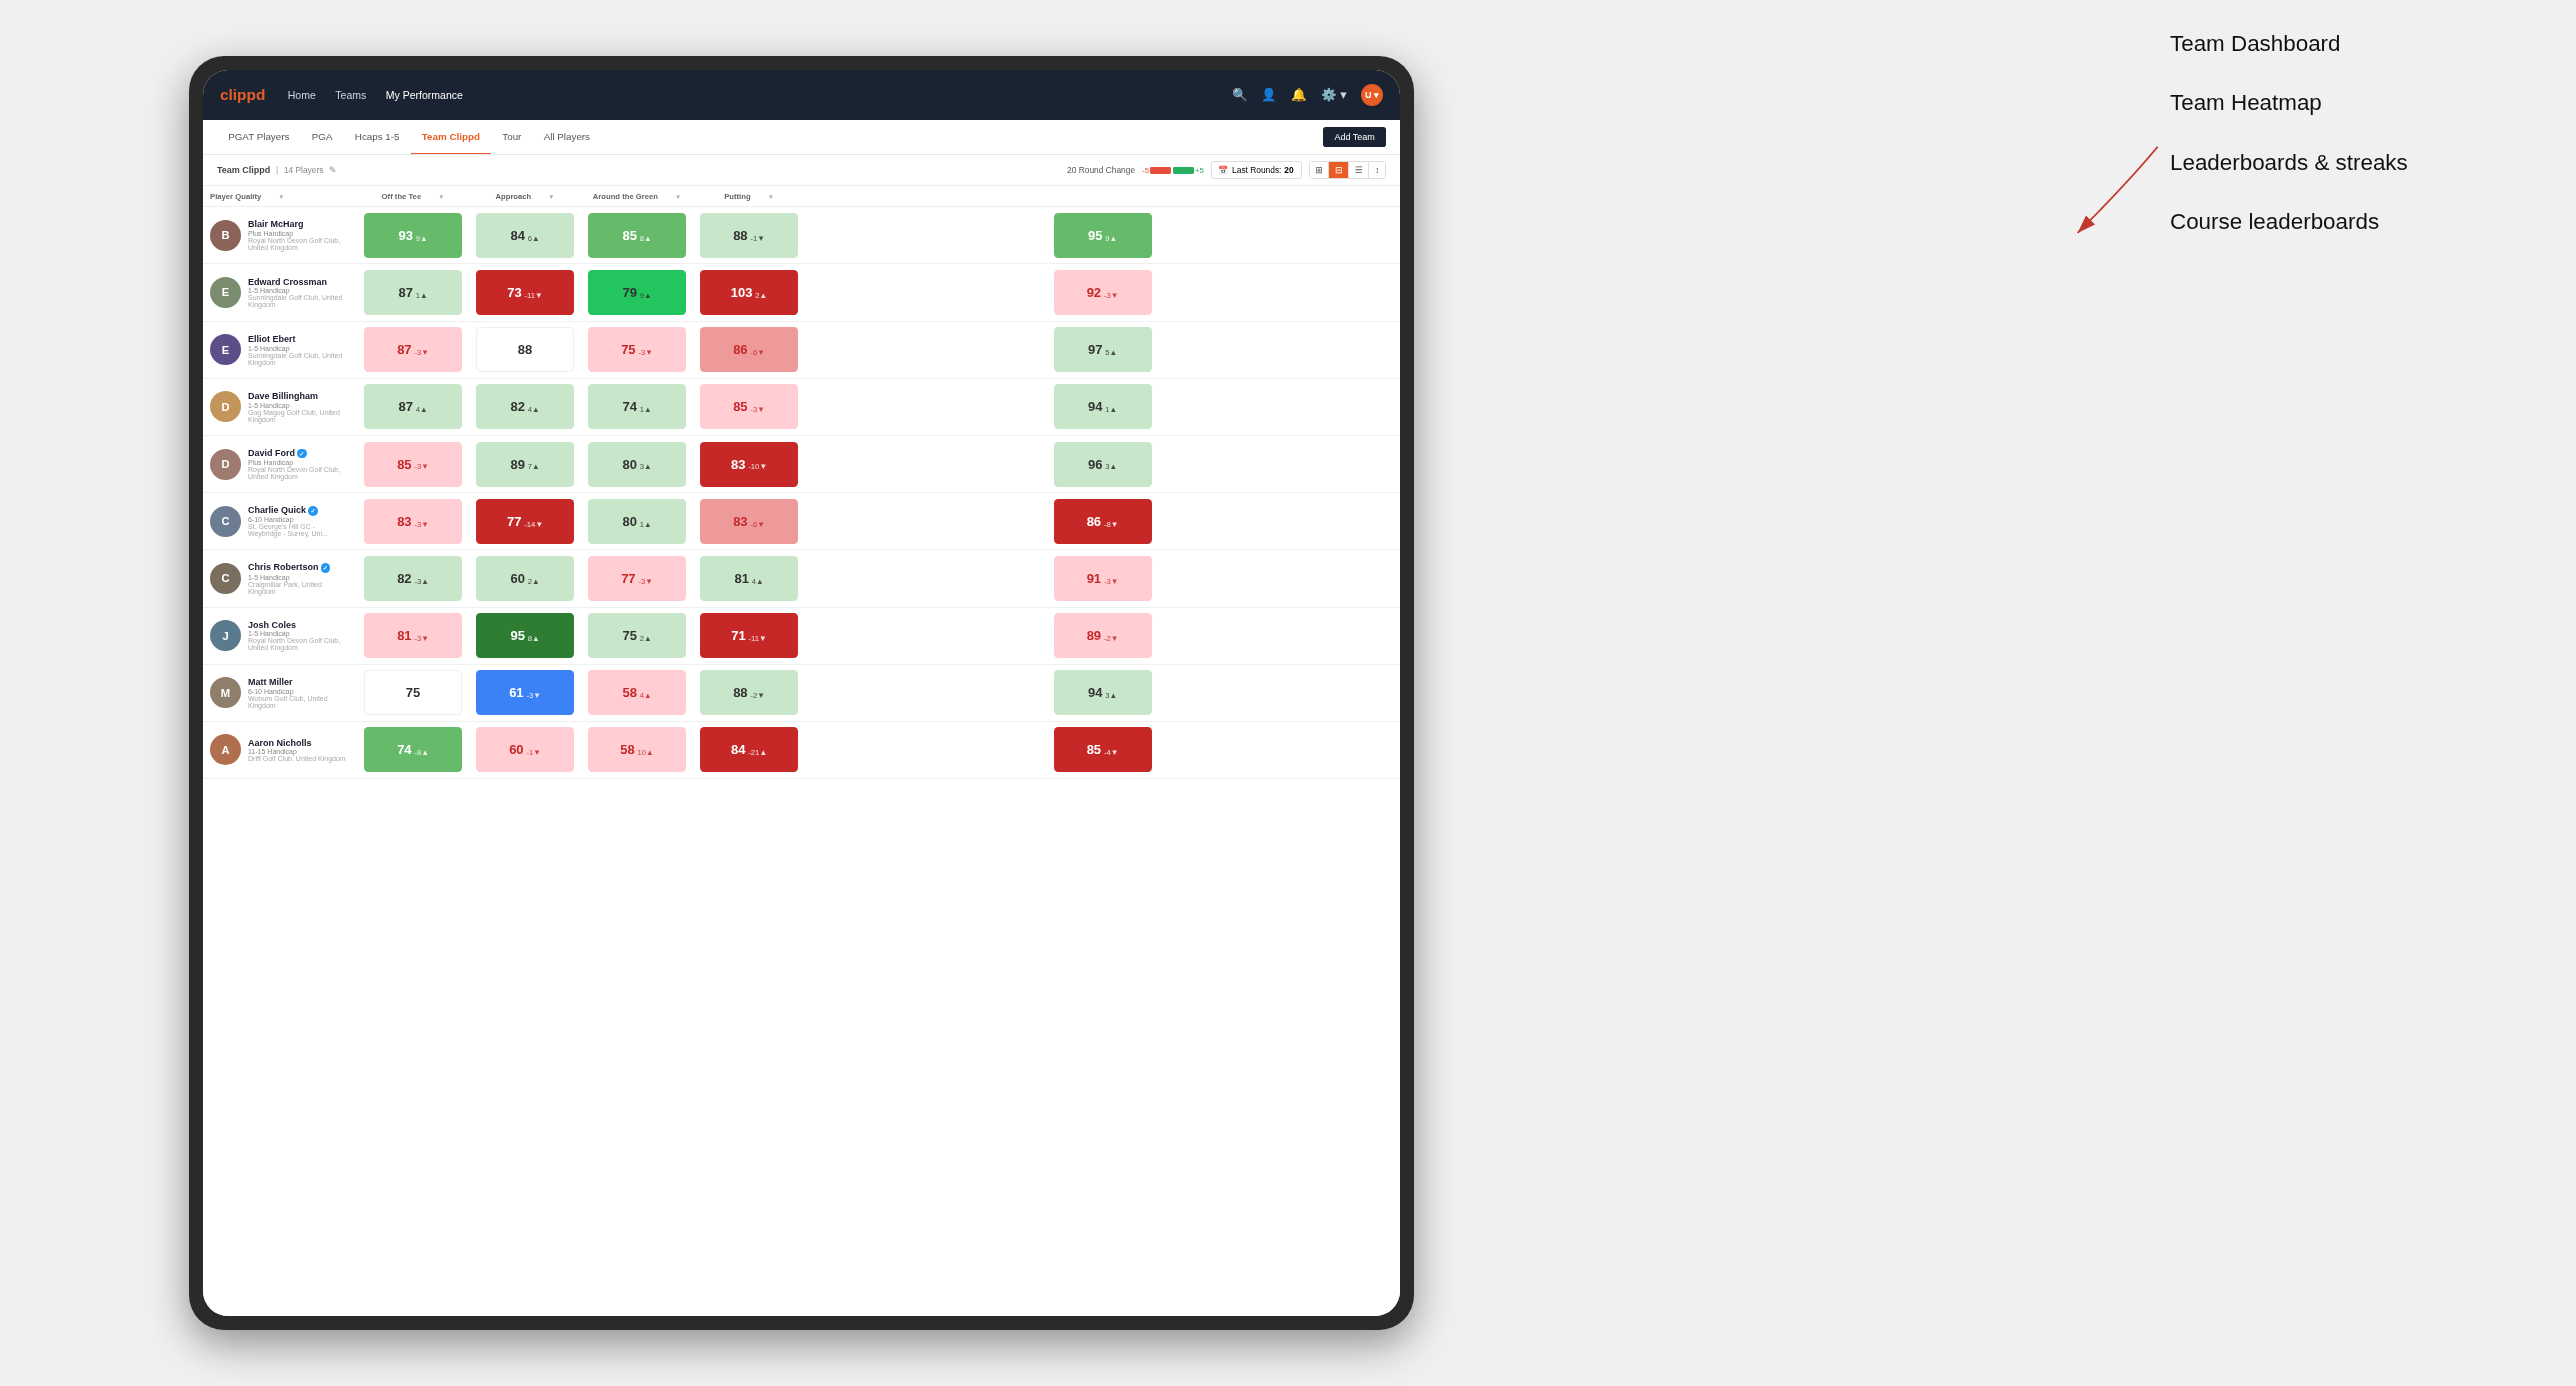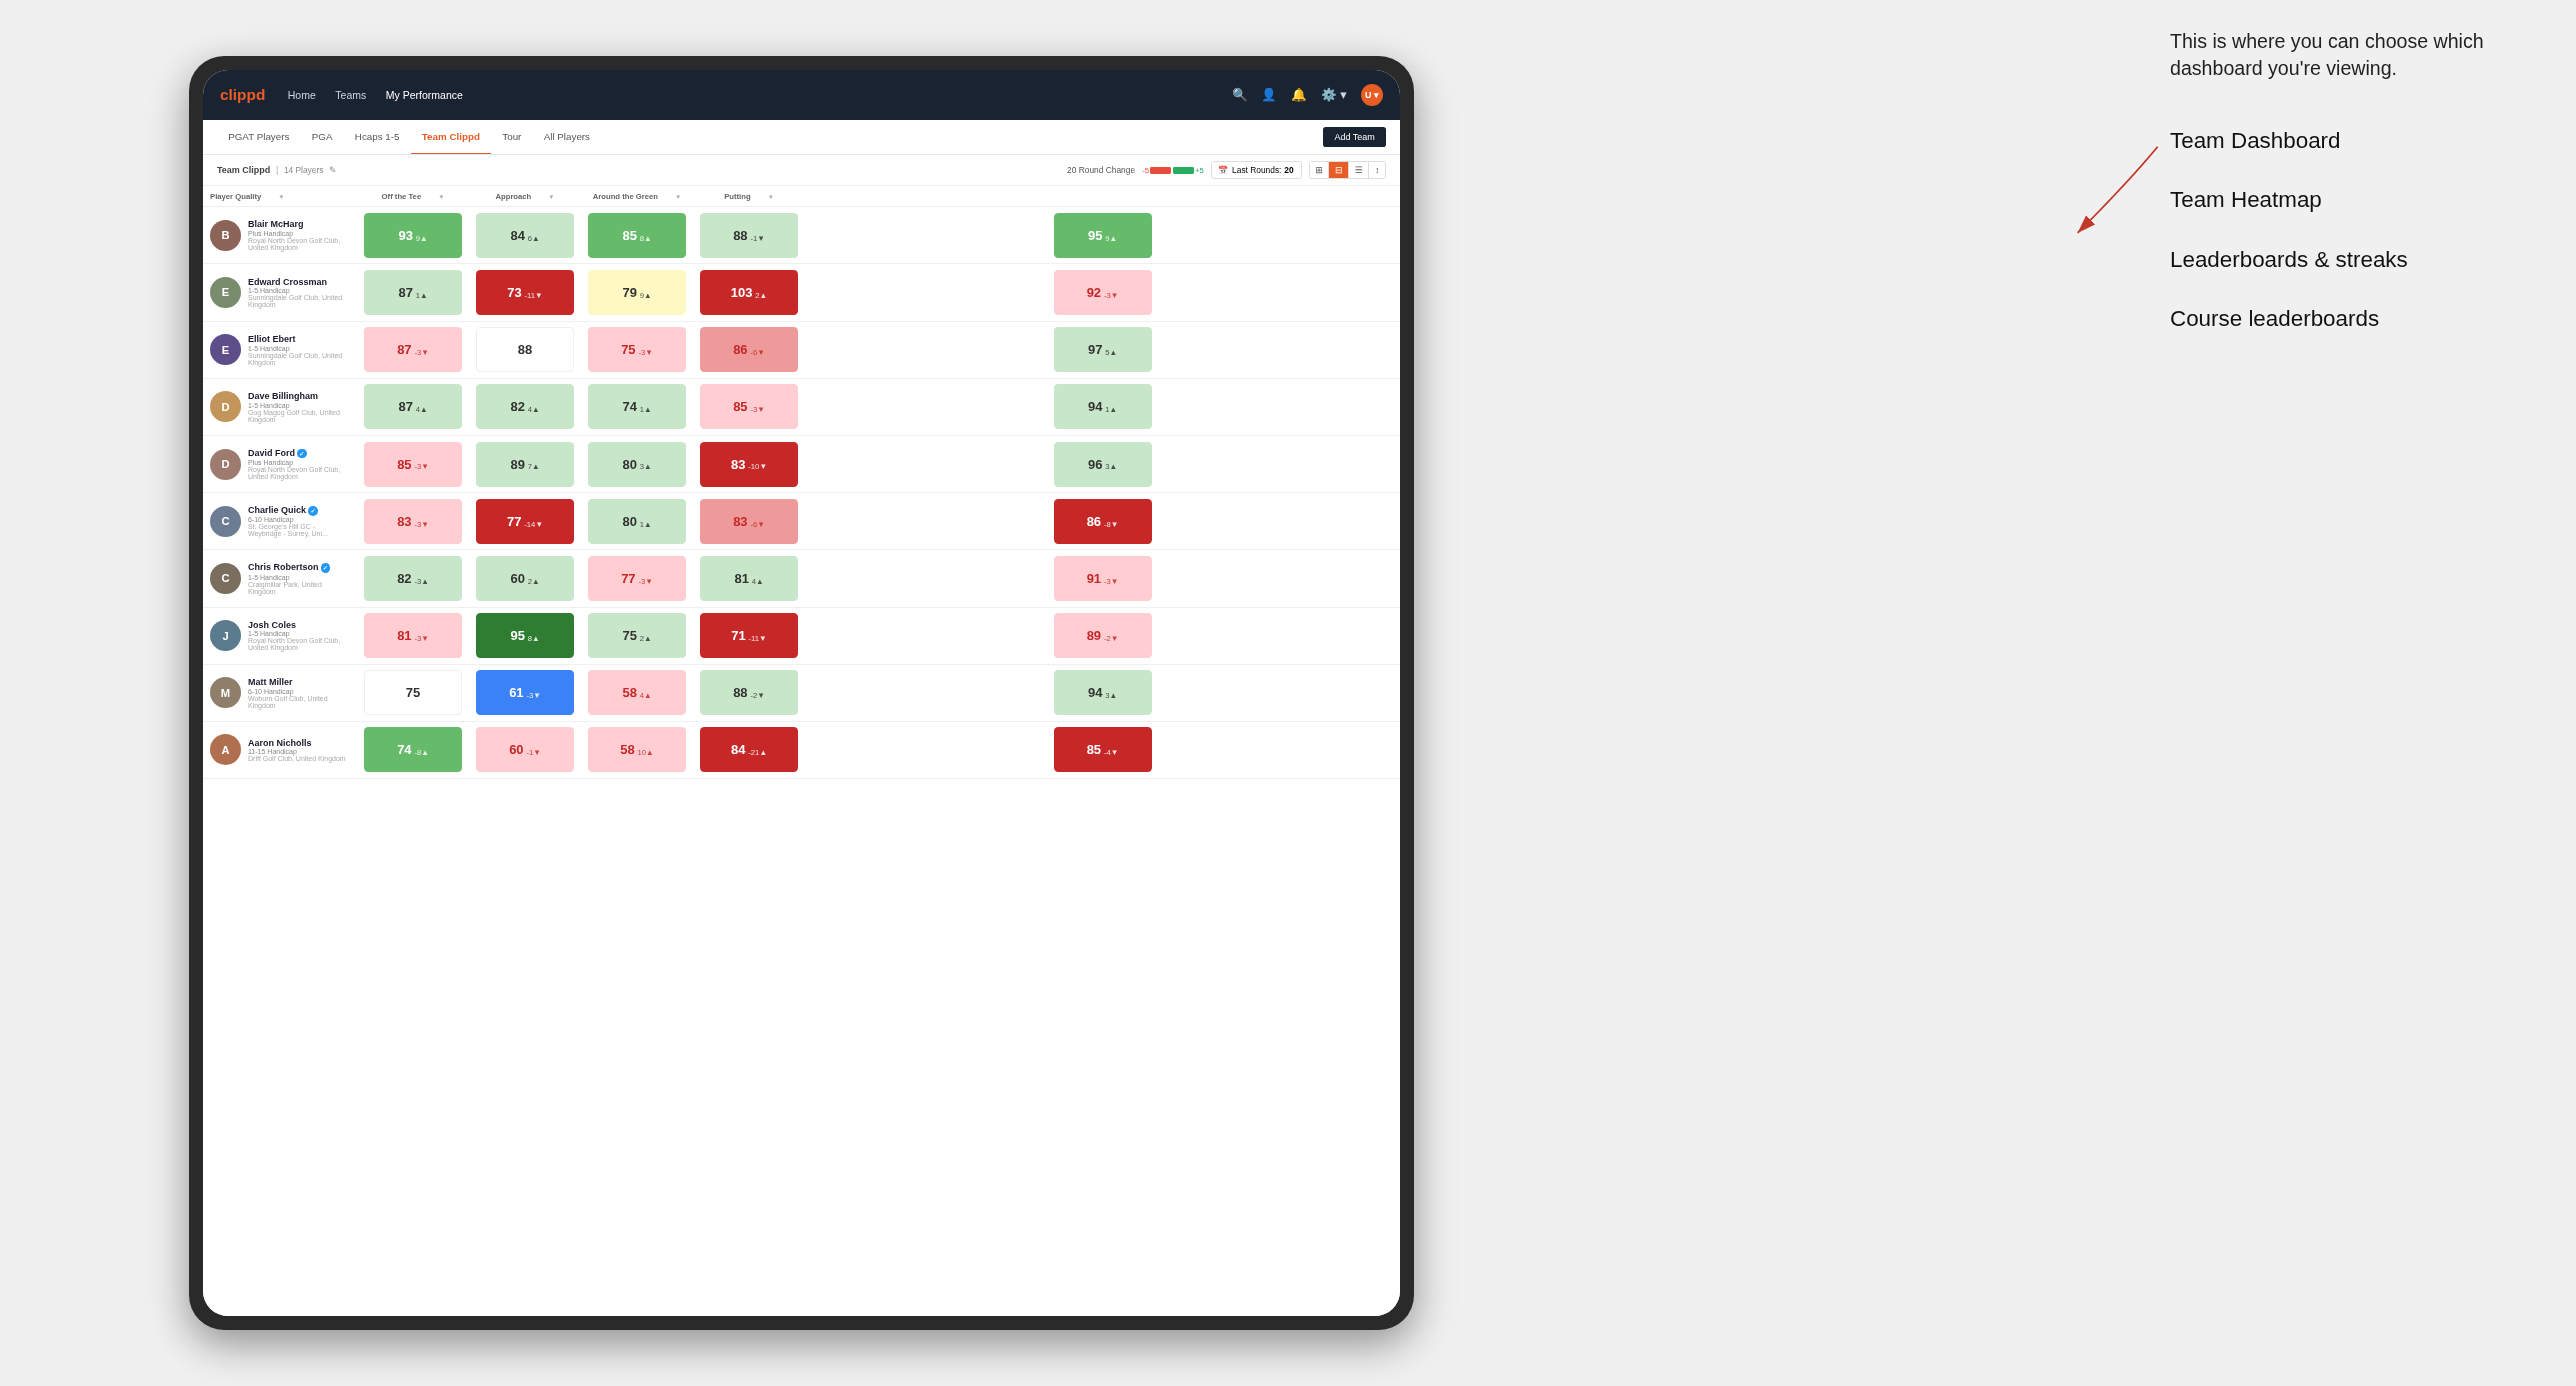--- a/index.html
+++ b/index.html
@@ -533,21 +533,21 @@
         <span class="score-change" style="color:#333; opacity:0.85;">1▲</span>
       </div>
     </td>
               <td class="score-cell">
       <div class="score-box" style="background:#c62828; border:none;">
         <span class="score-number" style="color:#fff;">73</span>
         <span class="score-change" style="color:#fff; opacity:0.85;">-11▼</span>
       </div>
     </td>
               <td class="score-cell">
-      <div class="score-box" style="background:#fef9c3; border:none;">
+      <div class="score-box" style="background:#22c55e; border:none;">
         <span class="score-number" style="color:#333;">79</span>
         <span class="score-change" style="color:#333; opacity:0.85;">9▲</span>
       </div>
     </td>
               <td class="score-cell">
       <div class="score-box" style="background:#c62828; border:none;">
         <span class="score-number" style="color:#fff;">103</span>
         <span class="score-change" style="color:#fff; opacity:0.85;">2▲</span>
       </div>
     </td>
@@ -927,21 +927,20 @@
     </td>
             </tr>
           </tbody>
       </table>
     </div>
 
   </div>
 </div>
 
 <div class="annotation-area">
-  <p class="annotation-text">This is where you can choose which dashboard you're viewing.</p>
   <ul class="annotation-items">
     <li>Team Dashboard</li>
     <li>Team Heatmap</li>
     <li>Leaderboards &amp; streaks</li>
     <li>Course leaderboards</li>
   </ul>
 </div>
 
 <svg class="annotation-arrow" viewBox="0 0 250 200">
   <defs>

